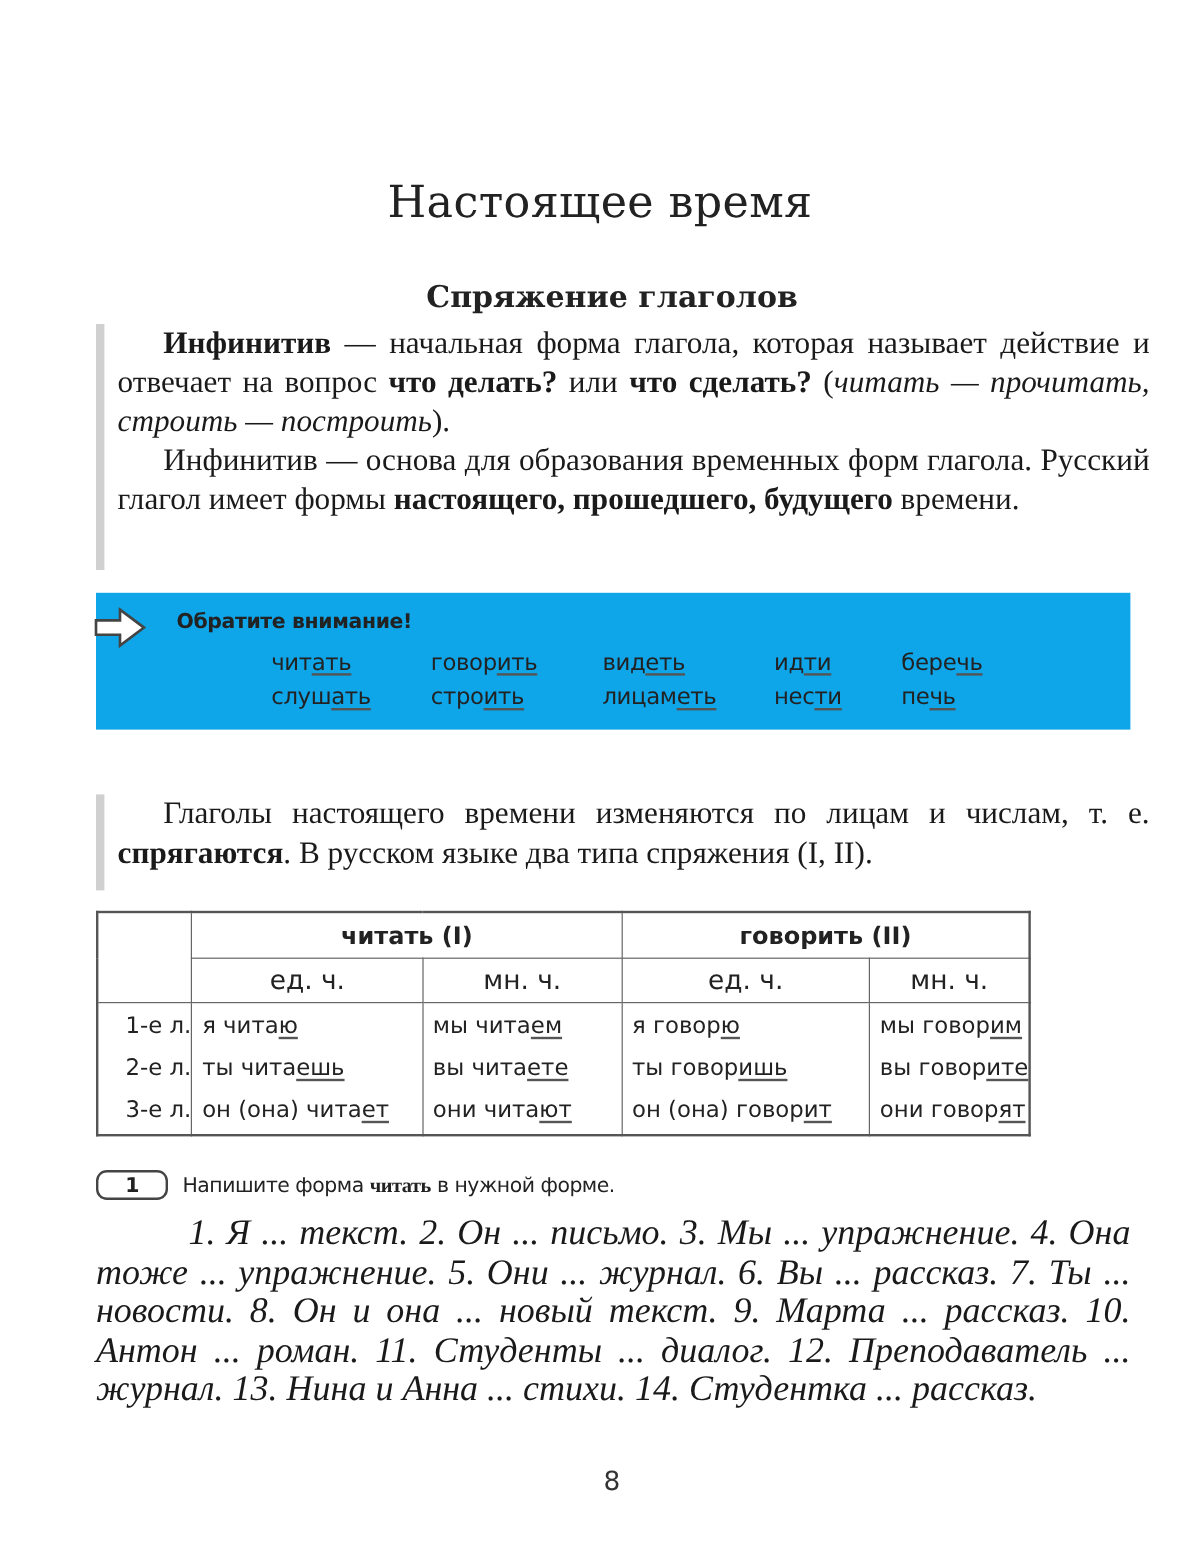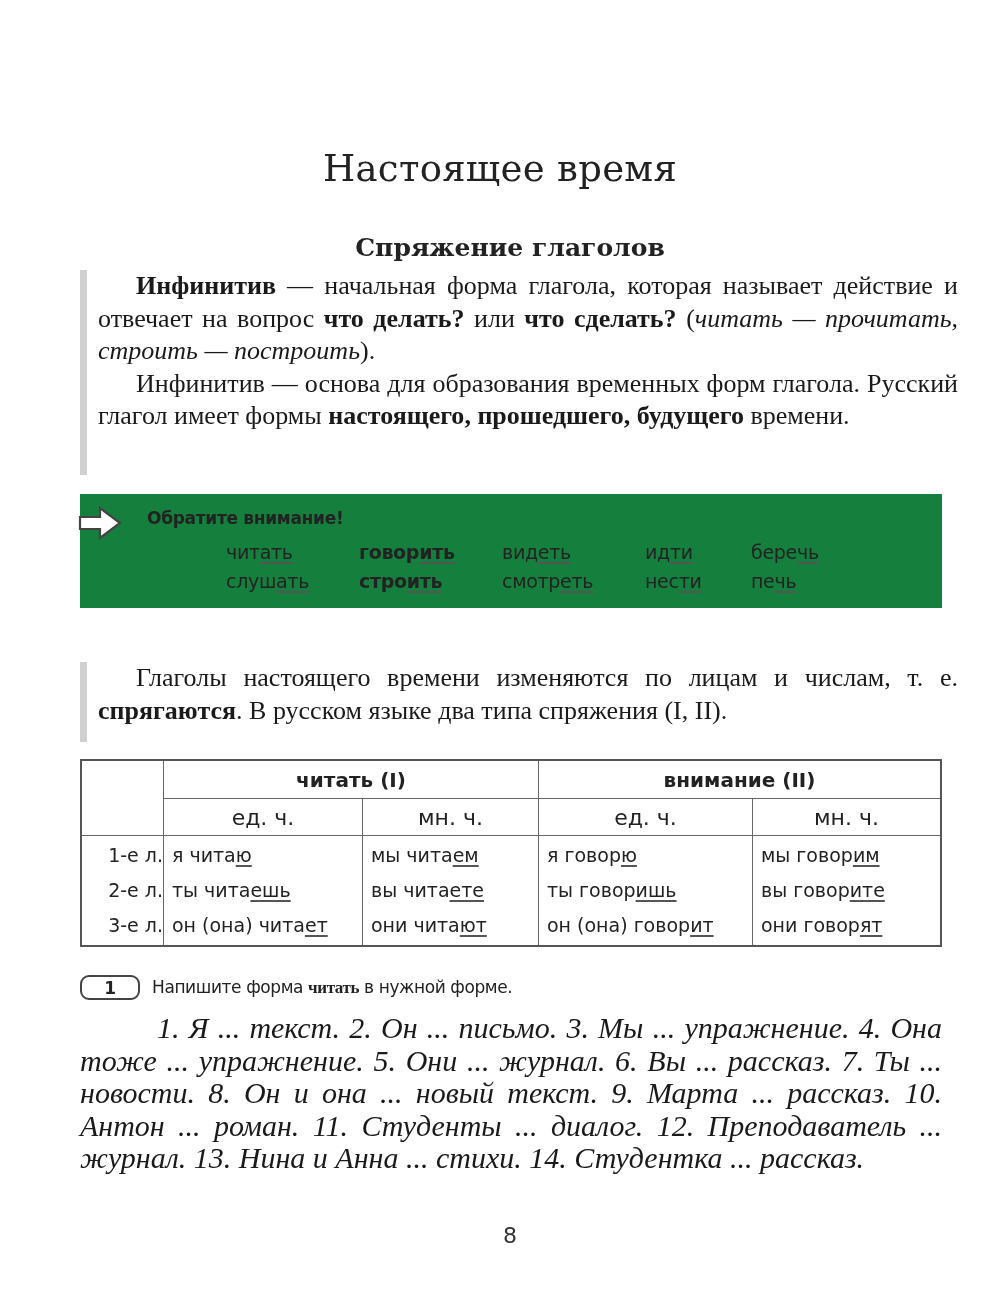--- a/index.html
+++ b/index.html
@@ -22,41 +22,41 @@
       font-size: 26px; line-height: 32.5px; text-align: justify;
     }
     .rule-block p { margin: 0; }
     .indent { text-indent: 38px; }
     b { font-weight: bold; font-family: Liberation Serif, serif; }
     i { font-style: italic; }
     .rb1 { top: 270px; height: 205px; }
     .rb2 { top: 662px; height: 80px; }
     .attention {
       position: absolute; left: 80px; top: 494px; width: 862px; height: 114px;
-      background: #15803d;
+      background: #0ea5e9;
       font-family: "DejaVu Sans", sans-serif;
     }
     .attention .arrow { position: absolute; left: -2px; top: 12px; }
     .attention .att-title {
       position: absolute; left: 67px; top: 14px; font-size: 17px; font-weight: bold; color: #222;
       letter-spacing: -0.3px;
     }
     .verb-grid { position: absolute; left: 146px; top: 43px; }
     .verb-row { display: flex; height: 29px; align-items: center; }
     .verb {
       font-size: 19px; color: #222; letter-spacing: -0.3px;
     }
     .verb:nth-child(1){ width: 133px; }
-    .verb:nth-child(2){ width: 143px; font-weight: bold; }
+    .verb:nth-child(2){ width: 143px; }
     .verb:nth-child(3){ width: 143px; }
     .verb:nth-child(4){ width: 106px; }
     .verb:nth-child(5){ width: 100px; }
     .u { text-decoration: underline; text-decoration-thickness: 2px; text-underline-offset: 3px; text-decoration-color: #555; }
     table.conj {
-      position: absolute; left: 80px; top: 759px; width: 862px;
+      position: absolute; left: 80px; top: 759px; width: 779px;
       border-collapse: collapse; font-family: "DejaVu Sans", sans-serif; color: #222;
       border: 2px solid #555;
     }
     table.conj td, table.conj th {
       border: 1.5px solid #666; padding: 0;
     }
     table.conj th { font-weight: normal; font-size: 19px; }
     table.conj .h1 th { height: 37px; font-weight: bold; font-size: 20px; }
     table.conj .h2 th { height: 36px; font-size: 22px; }
     .person-col { width: 73px; font-size: 19px; line-height: 35px; padding-left: 8px !important; vertical-align: top; padding-top: 2px !important; text-align: right; }
@@ -103,37 +103,37 @@
     <div class="verb-row">
       <span class="verb"><span>чит</span><span class="u">ать</span></span>
       <span class="verb"><span>говор</span><span class="u">ить</span></span>
       <span class="verb"><span>вид</span><span class="u">еть</span></span>
       <span class="verb"><span>ид</span><span class="u">ти</span></span>
       <span class="verb"><span>бере</span><span class="u">чь</span></span>
     </div>
     <div class="verb-row">
       <span class="verb"><span>слуш</span><span class="u">ать</span></span>
       <span class="verb"><span>стро</span><span class="u">ить</span></span>
-      <span class="verb"><span>смотр</span><span class="u">еть</span></span>
+      <span class="verb"><span>лицам</span><span class="u">еть</span></span>
       <span class="verb"><span>нес</span><span class="u">ти</span></span>
       <span class="verb"><span>пе</span><span class="u">чь</span></span>
     </div>
   </div>
 </div>
 
 <div class="rule-block rb2">
   <p class="indent"><span>Глаголы настоящего времени изменяются по лицам и числам, т. е. </span><b>спрягаются</b><span>. В русском языке два типа спряжения (I, II).</span></p>
 </div>
 
 <table class="conj">
   <tbody>
       <tr class="h1">
     <th rowspan="2" style="width:73px"></th>
     <th colspan="2">читать (I)</th>
-    <th colspan="2">внимание (II)</th>
+    <th colspan="2">говорить (II)</th>
   </tr>
   <tr class="h2">
     <th style="width:198px">ед. ч.</th>
     <th style="width:175px">мн. ч.</th>
     <th style="width:213px">ед. ч.</th>
     <th>мн. ч.</th>
   </tr>
   <tr>
     <td class="person-col">
       <div>1-е л.</div>

